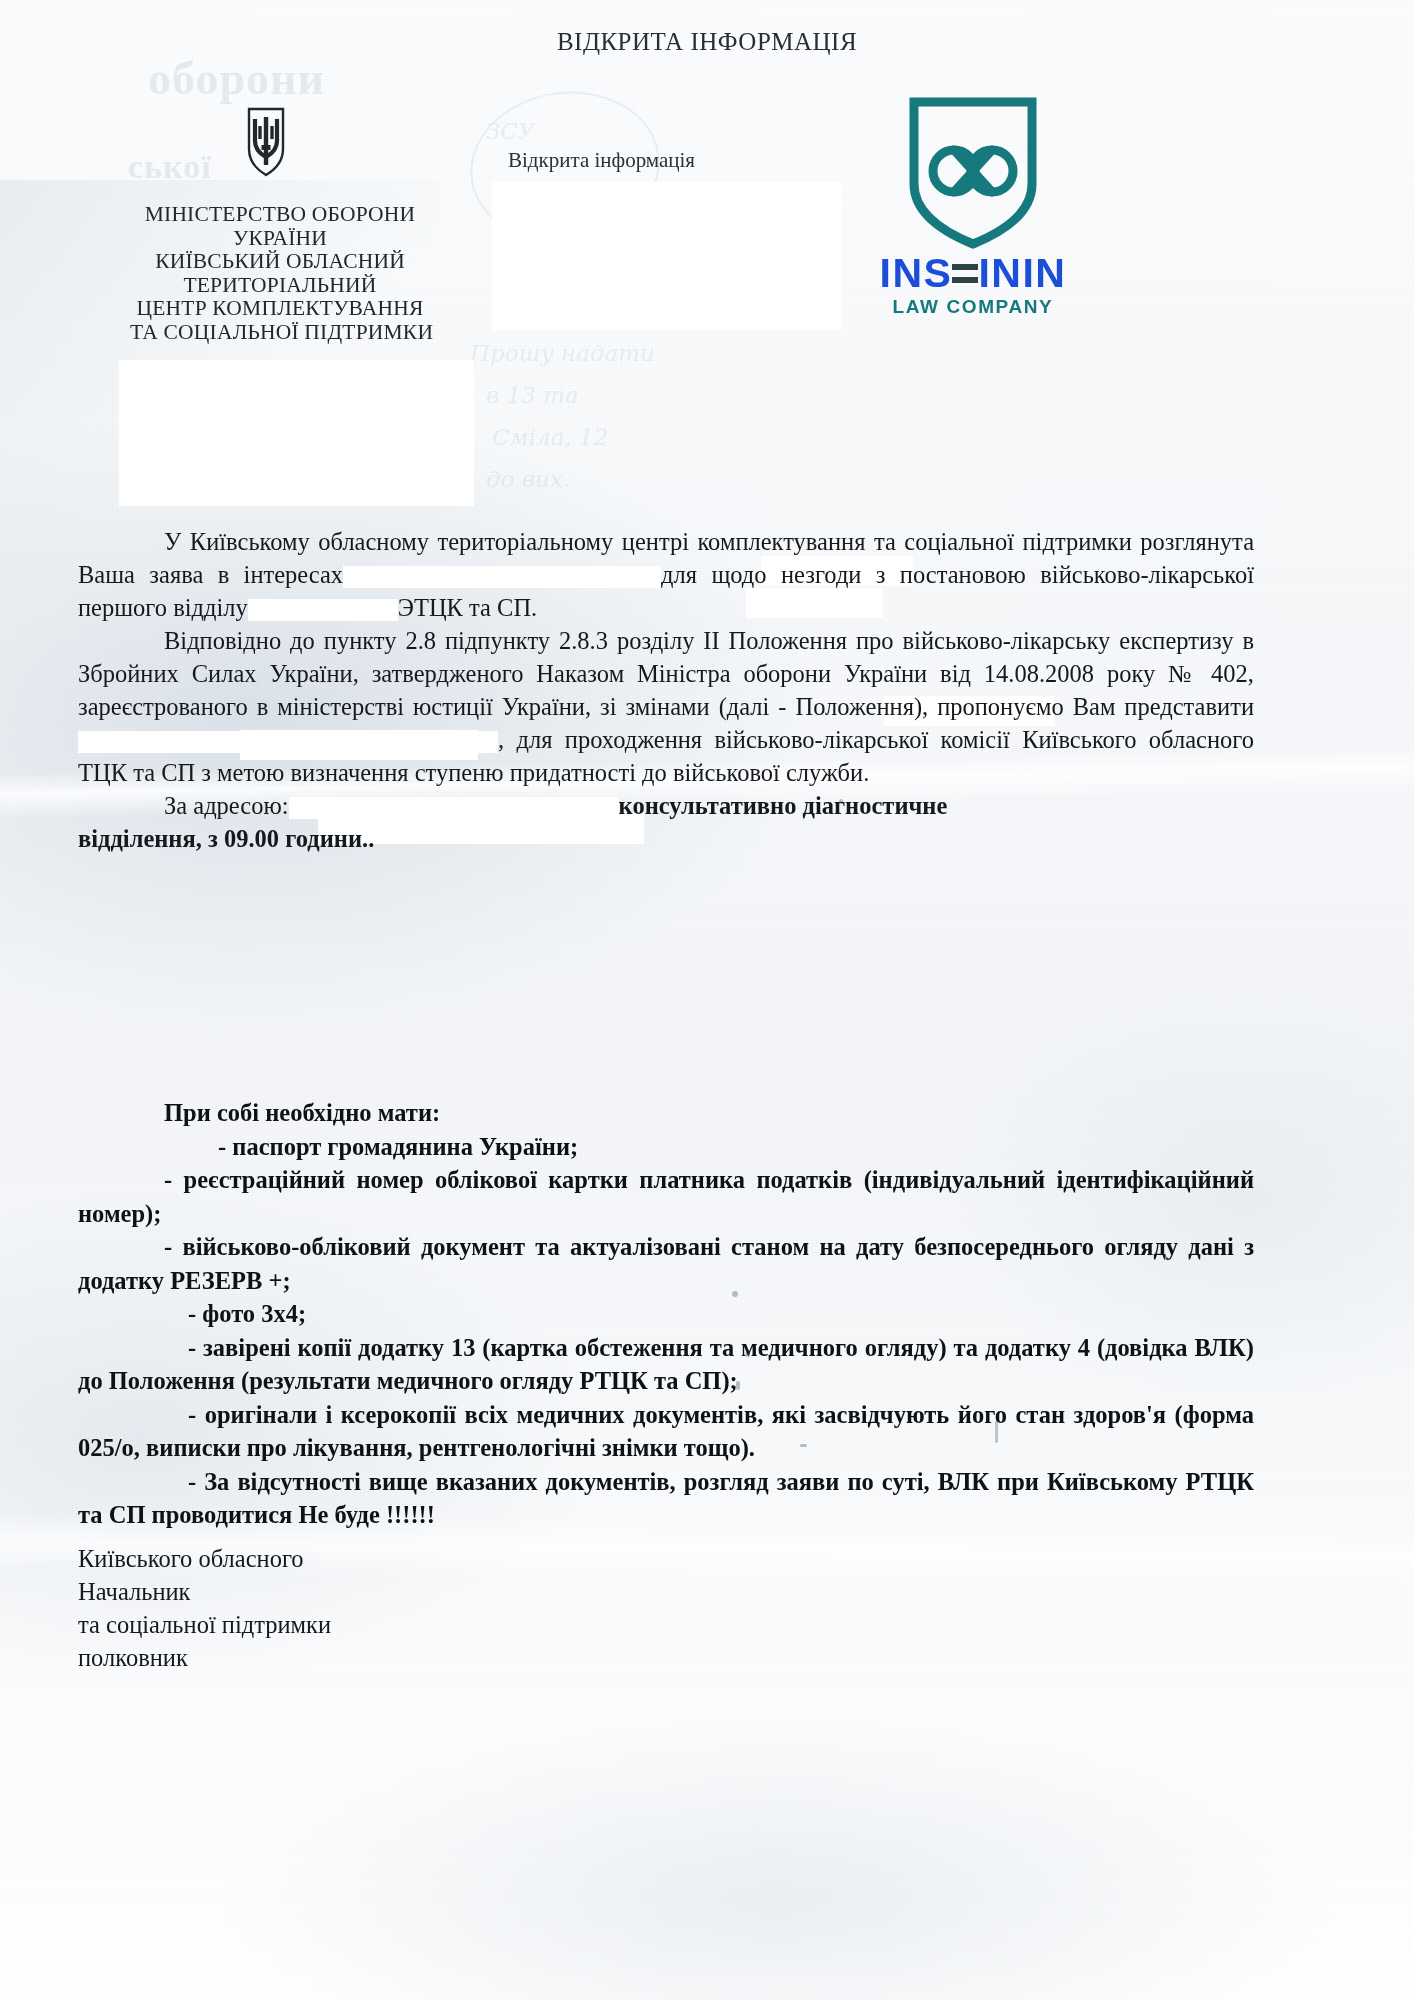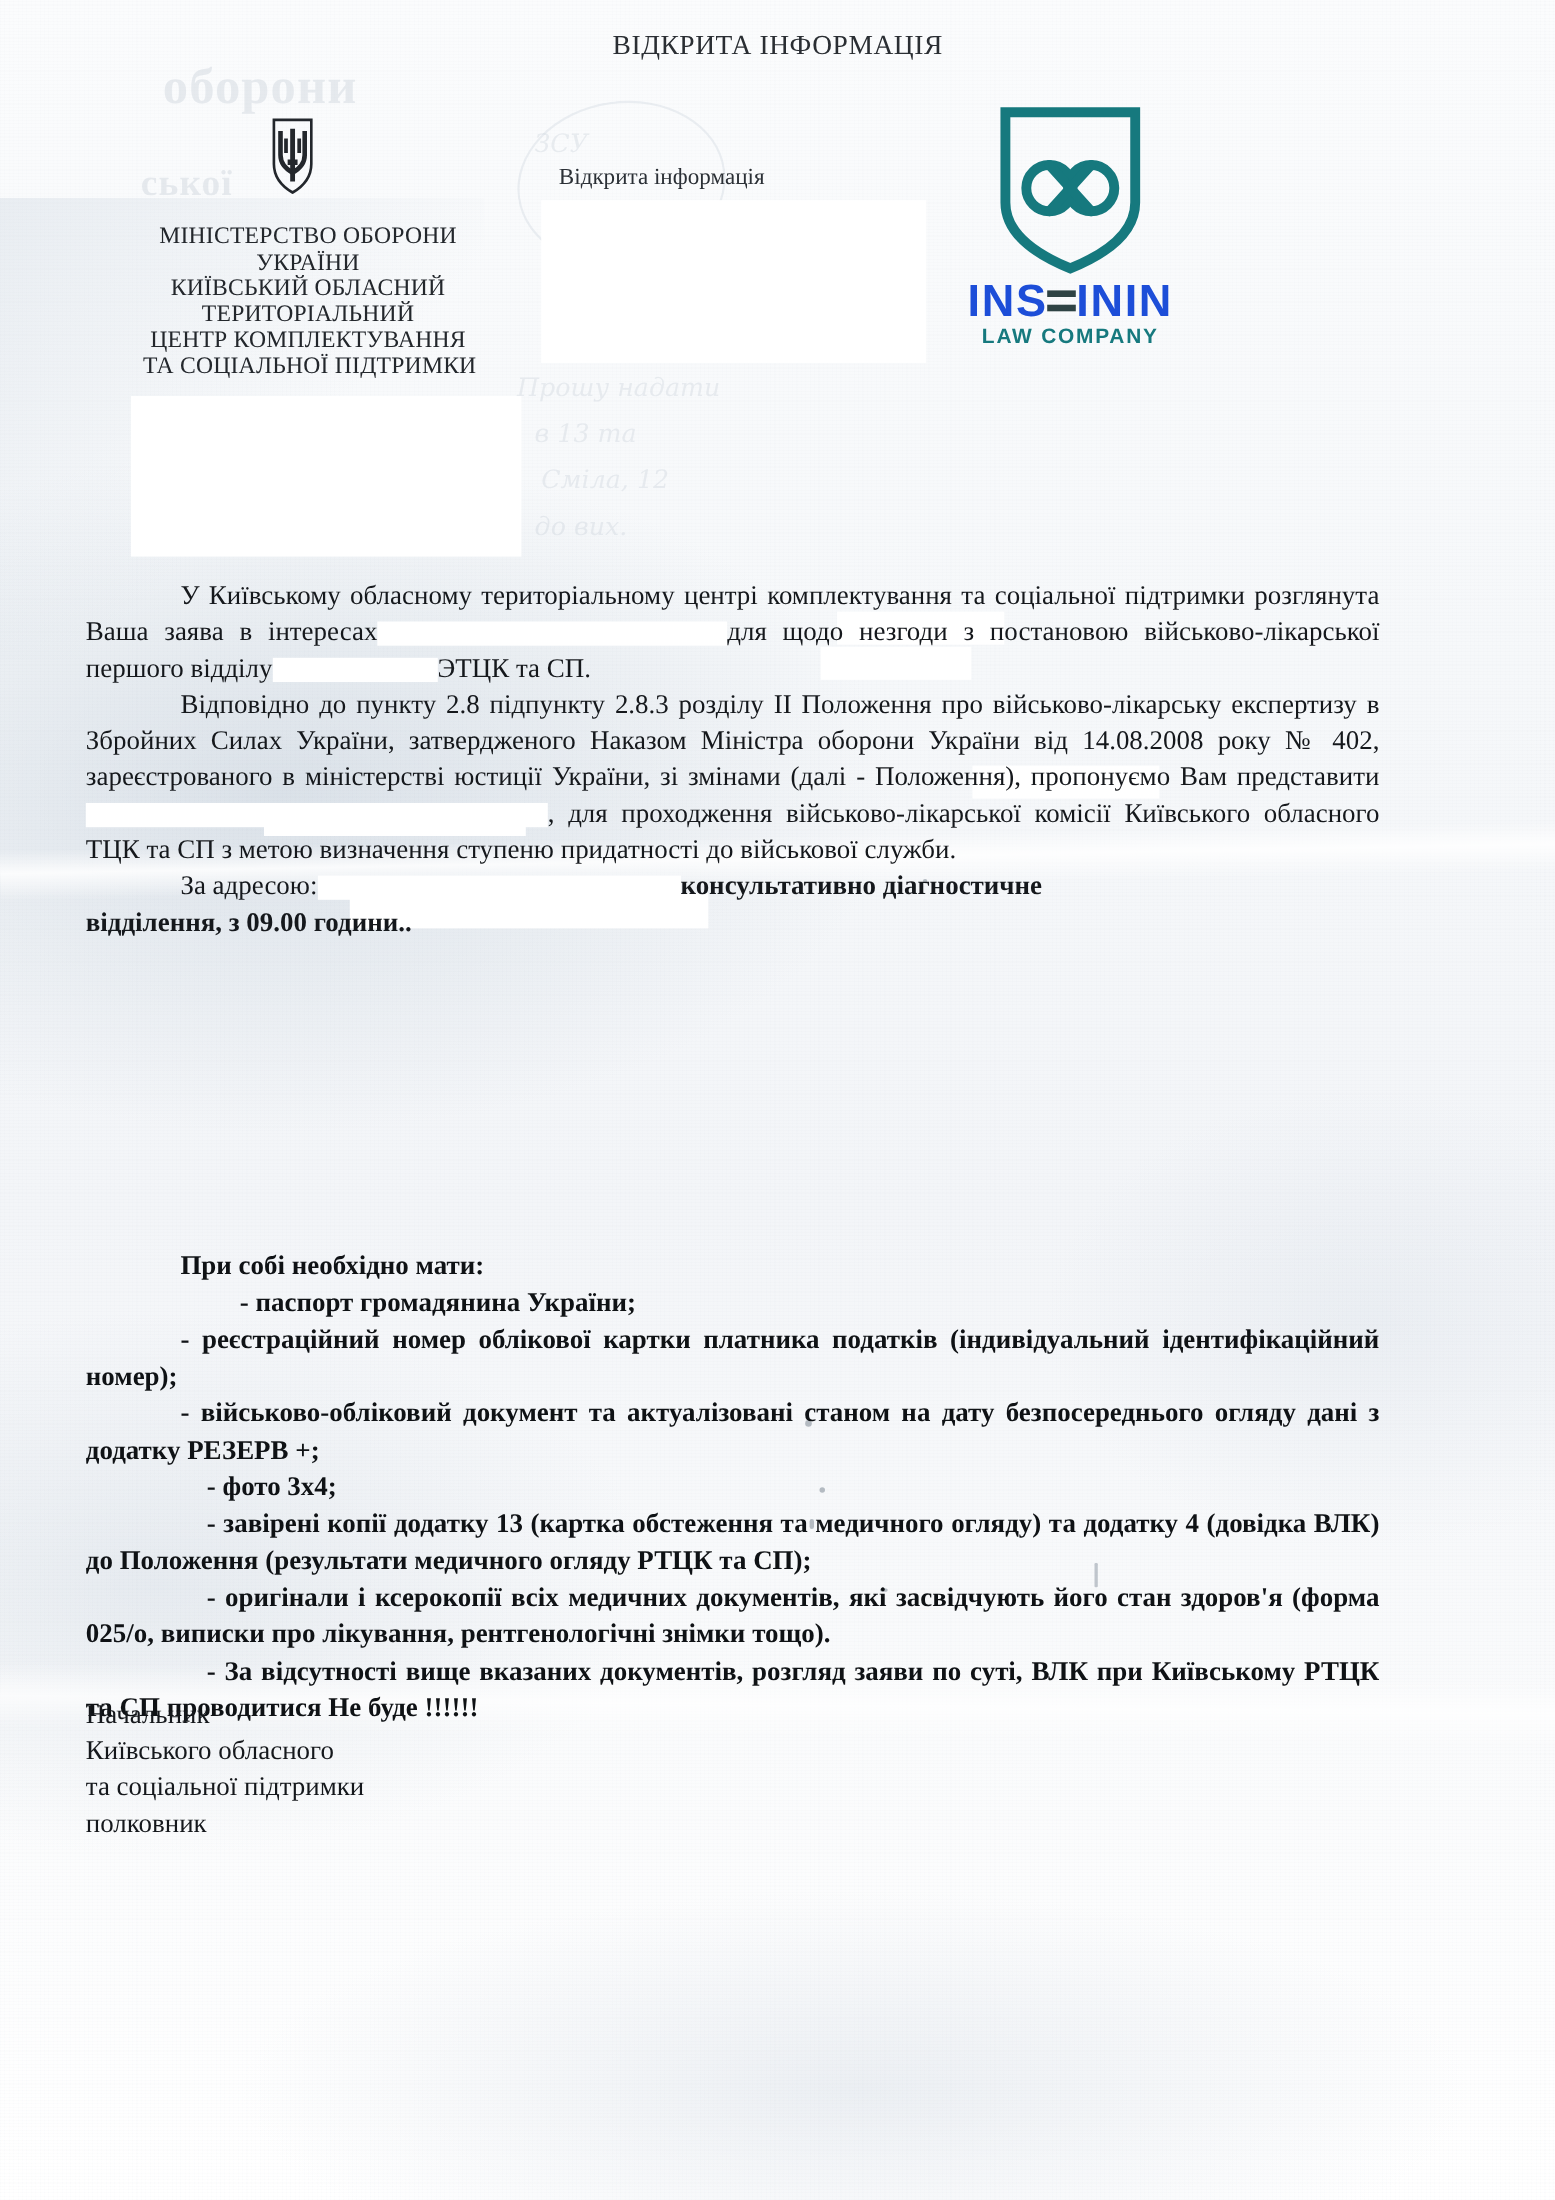--- a/index.html
+++ b/index.html
@@ -96,21 +96,21 @@
     position:absolute;left:78px;top:525px;width:1176px;
     font-size:24.5px;line-height:33px;text-align:justify;color:#15181c;
   }
   #body p{margin:0;}
   #body p.ind{text-indent:86px;}
   #body .b{font-weight:700;}
   .gap{display:inline-block;background:#ffffff;vertical-align:middle;height:22px;}
 
   
   #reqs{
-    position:absolute;left:78px;top:1134px;width:1176px;
+    position:absolute;left:78px;top:1096px;width:1176px;
     font-size:24.5px;line-height:33.5px;text-align:justify;
     font-weight:700;color:#0f1215;
   }
   #reqs p{margin:0;}
   #reqs p.i1{text-indent:86px;}
   #reqs p.i2{text-indent:140px;}
   #reqs p.i3{text-indent:110px;}
 
   
   #signature{
@@ -206,17 +206,17 @@
   <p class="i2">- паспорт громадянина України;</p>
   <p class="i1">-   реєстраційний   номер   облікової   картки   платника   податків (індивідуальний ідентифікаційний номер);</p>
   <p class="i1">-   військово-обліковий   документ   та   актуалізовані   станом   на   дату безпосереднього  огляду дані з додатку  РЕЗЕРВ +;</p>
   <p class="i3">- фото 3х4;</p>
   <p class="i3">- завірені копії додатку 13 (картка обстеження та медичного огляду) та додатку 4 (довідка ВЛК) до Положення (результати медичного огляду РТЦК та СП);</p>
   <p class="i3">- оригінали і ксерокопії всіх медичних документів, які засвідчують його стан здоров'я (форма 025/о, виписки про лікування, рентгенологічні знімки тощо).</p>
   <p class="i3">- За відсутності вище вказаних  документів, розгляд заяви по суті, ВЛК при Київському РТЦК та СП проводитися Не буде !!!!!!</p>
 </div>
 
 <div id="signature">
+  <div>Київського обласного</div>
   <div>Начальник</div>
-  <div>Київського обласного</div>
   <div>та соціальної підтримки</div>
   <div>полковник</div>
 </div>
 
 </body></html>

